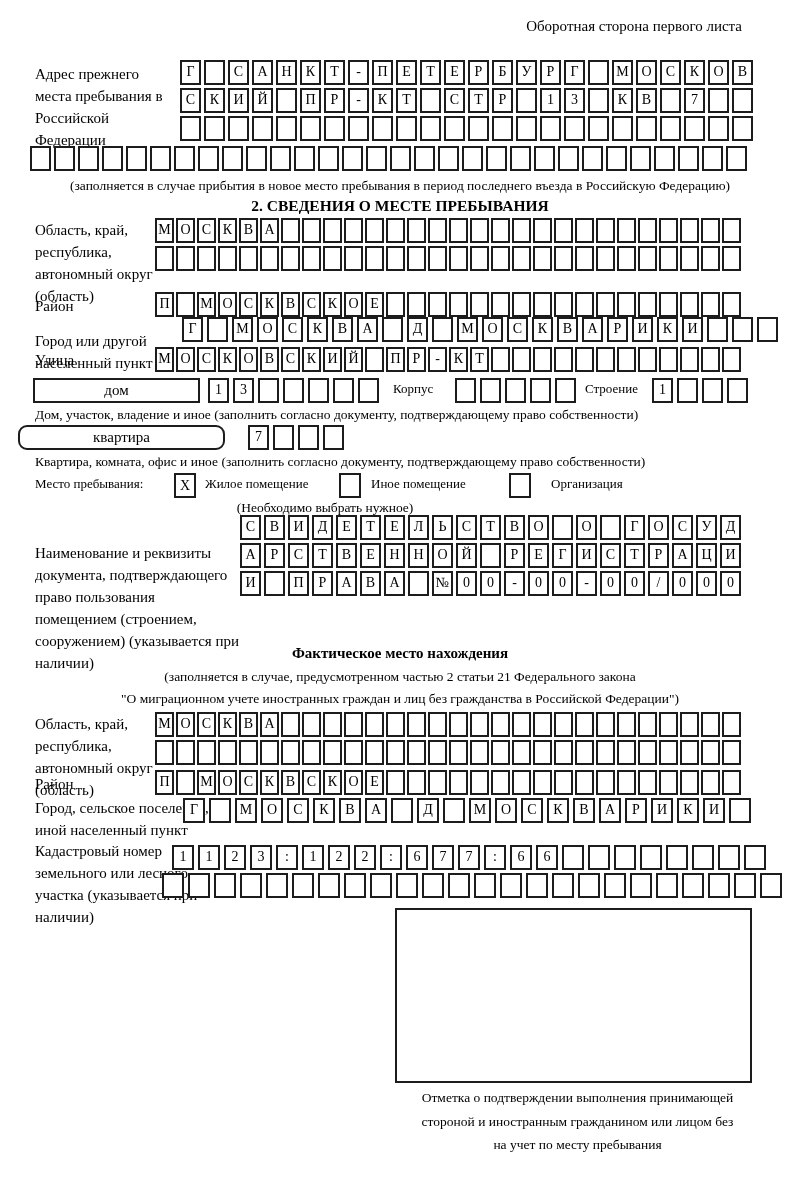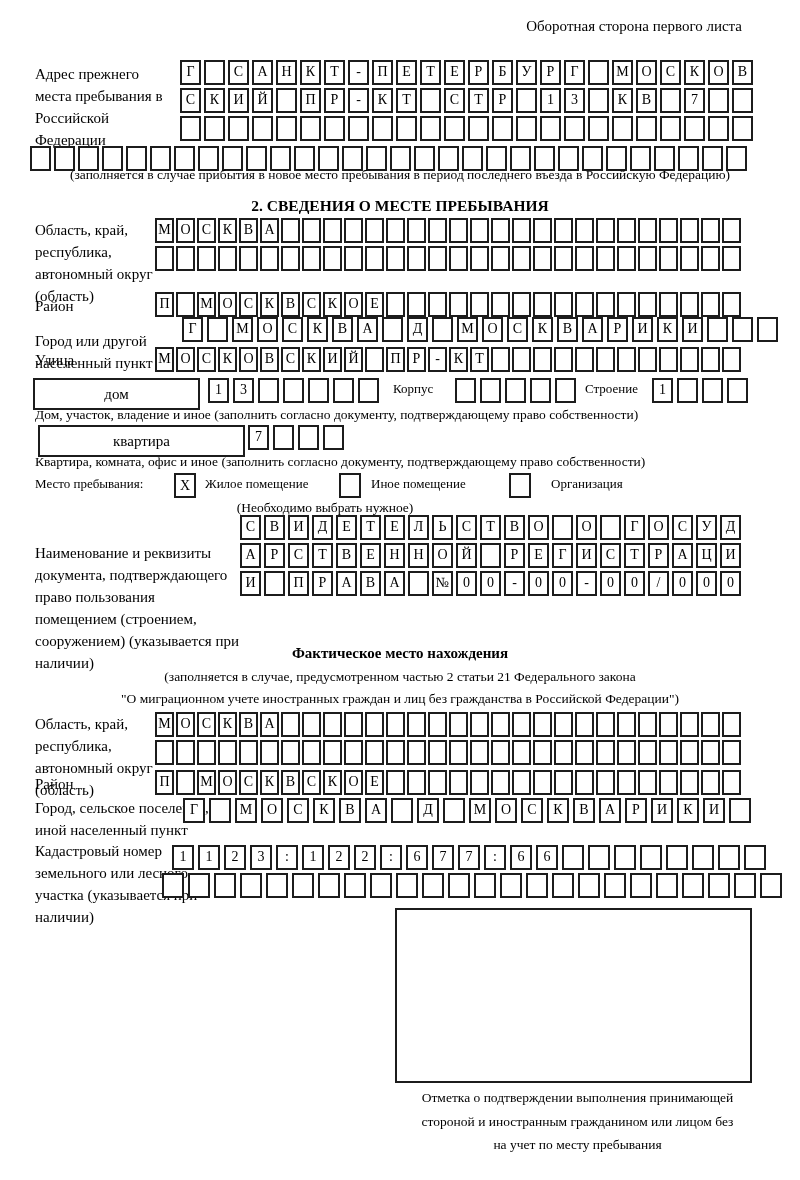--- a/index.html
+++ b/index.html
@@ -20,21 +20,21 @@
   .cr .cell {
     width:21px; height:25px; box-sizing:border-box; flex:none;
     border:2px solid #1c1c1c; background:#fff;
     display:flex; align-items:center; justify-content:center;
     font-size:14px; line-height:1; padding-bottom:1px;
   }
   .cr.sm { gap:2px; }  .cr.sm .cell { width:19px; }
   .cr.g4 { gap:4px; }
   .cr.w22 .cell { width:22px; }
   .lblbox {
-    height:32px; box-sizing:border-box; border:2px solid #1c1c1c;
+    height:25px; box-sizing:border-box; border:2px solid #1c1c1c;
     display:flex; align-items:center; justify-content:center; font-size:15px;
   }
   .chk {
     width:22px; height:25px; box-sizing:border-box; border:2px solid #1c1c1c;
     display:flex; align-items:center; justify-content:center; font-size:14px;
   }
   .inl { font-size:13px; }
   .stampbox { width:357px; height:175px; box-sizing:border-box; border:2px solid #1c1c1c; background:#fff; }
   .caption { width:385px; text-align:center; font-size:13.5px; line-height:23.5px; }
 </style>
@@ -149,21 +149,21 @@
       <div class="cell"></div>
       <div class="cell"></div>
       <div class="cell"></div>
       <div class="cell"></div>
       <div class="cell"></div>
       <div class="cell"></div>
       <div class="cell"></div>
       <div class="cell"></div>
       <div class="cell"></div>
     </div>
-  <div class="abs note center" style="top:167px;">(заполняется в случае прибытия в новое место пребывания в период последнего въезда в Российскую Федерацию)</div>
+  <div class="abs note center" style="top:178px;">(заполняется в случае прибытия в новое место пребывания в период последнего въезда в Российскую Федерацию)</div>
 
   <div class="abs sec-title" style="top:197px;">2. СВЕДЕНИЯ О МЕСТЕ ПРЕБЫВАНИЯ</div>
 
   <div class="abs lbl" style="left:35px; top:219px; width:118px;">Область, край, республика, автономный округ (область)</div>
   <div class="abs cr sm" style="left:155px; top:218px;">
       <div class="cell">М</div>
       <div class="cell">О</div>
       <div class="cell">С</div>
       <div class="cell">К</div>
       <div class="cell">В</div>
@@ -334,21 +334,21 @@
     </div>
   <div class="abs inl" style="left:585px; top:381px;">Строение</div>
   <div class="abs cr g4" style="left:652px; top:378px;">
       <div class="cell">1</div>
       <div class="cell"></div>
       <div class="cell"></div>
       <div class="cell"></div>
     </div>
   <div class="abs note" style="left:35px; top:407px;">Дом, участок, владение и иное (заполнить согласно документу, подтверждающему право собственности)</div>
 
-  <div class="abs lblbox" style="left:38px; top:425px; width:207px;">квартира</div>
+  <div class="abs lblbox" style="left:18px; top:425px; width:207px;border-radius:9px;">квартира</div>
   <div class="abs cr g4" style="left:248px; top:425px;">
       <div class="cell">7</div>
       <div class="cell"></div>
       <div class="cell"></div>
       <div class="cell"></div>
     </div>
   <div class="abs note" style="left:35px; top:454px;text-align:center;">Квартира, комната, офис и иное (заполнить согласно документу, подтверждающему право собственности)</div>
 
   <div class="abs inl" style="left:35px; top:476px;">Место пребывания:</div>
   <div class="abs chk" style="left:174px; top:473px;">X</div>

